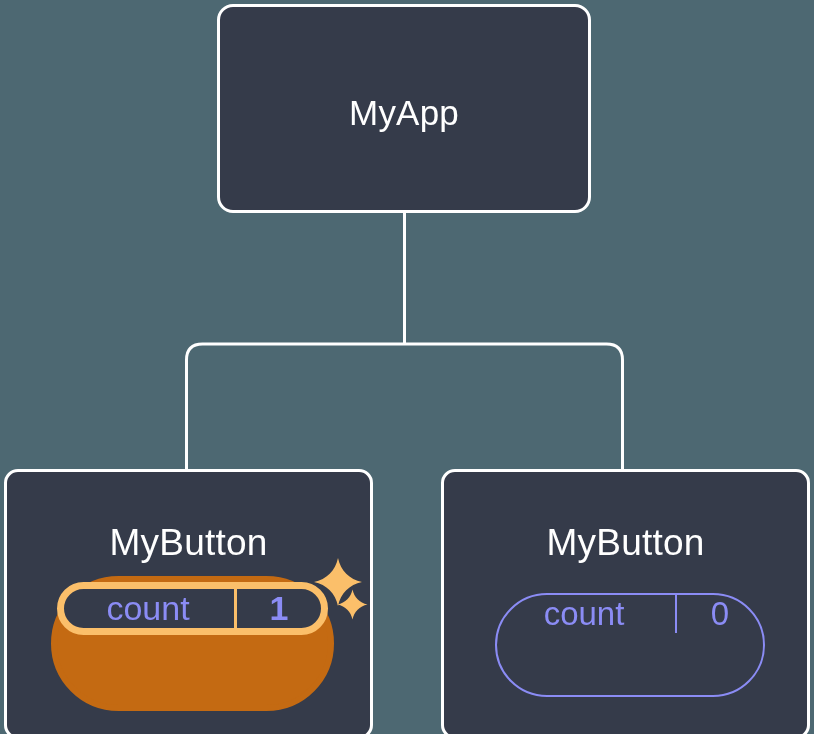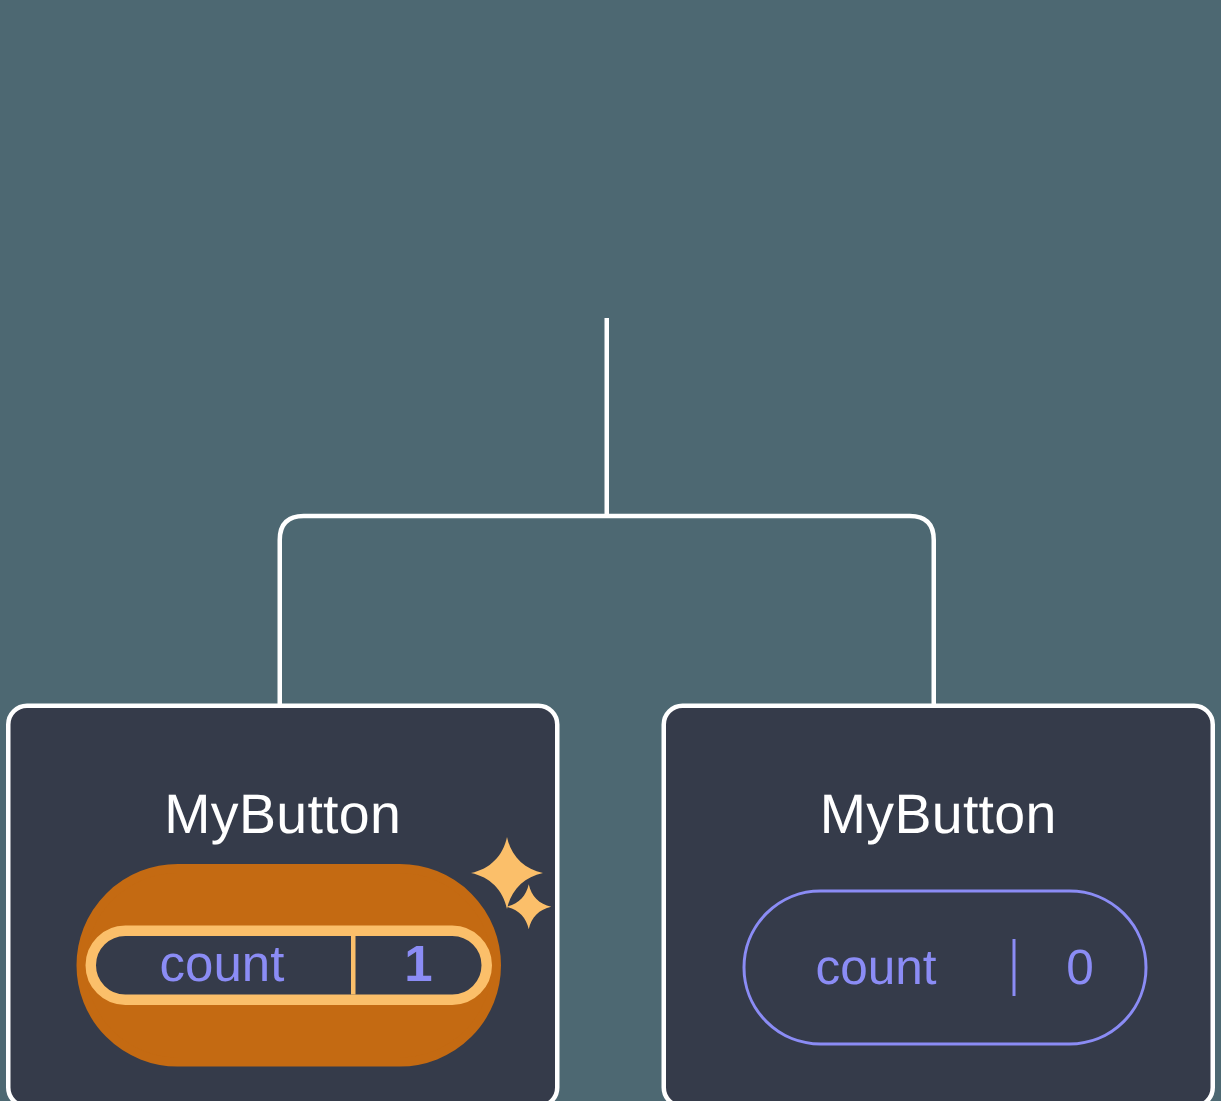--- a/index.html
+++ b/index.html
@@ -73,21 +73,21 @@
   .node-child-right .node-title {
     top: 50px;
     font-size: 37px;
   }
 
   
   .state-pill {
     position: absolute;
     box-sizing: border-box;
     display: flex;
-    align-items: center;
+    align-items: flex-start;
     border-radius: 999px;
   }
   .pill-key, .pill-value {
     display: flex;
     align-items: center;
     justify-content: center;
     color: #8b8cf5;
     font-size: 33px;
     font-weight: 300;
     white-space: nowrap;
@@ -163,20 +163,23 @@
 </head>
 <body style="background: rgb(77, 104, 114);">
 
 <div id="stage">
 
   <svg id="connector-layer" viewBox="0 0 814 734" width="814" height="734" fill="none">
     <path d="M404.5 212 L404.5 344" stroke="#ffffff" stroke-width="3" stroke-linecap="butt"></path>
     <path d="M186.5 470 L186.5 360 Q186.5 344 202.5 344 L606.5 344 Q622.5 344 622.5 360 L622.5 470" stroke="#ffffff" stroke-width="3" stroke-linecap="butt" fill="none"></path>
   </svg>
 
+  <div class="node node-root">
+    <div class="node-title">MyApp</div>
+  </div>
 
   <div class="node node-child-left">
     <div class="node-title">MyButton</div>
 
     <div class="state-pill highlight">
       <div class="pill-inner-ring">
         <div class="pill-key">count</div>
         <div class="pill-value">1</div>
       </div>
     </div>

